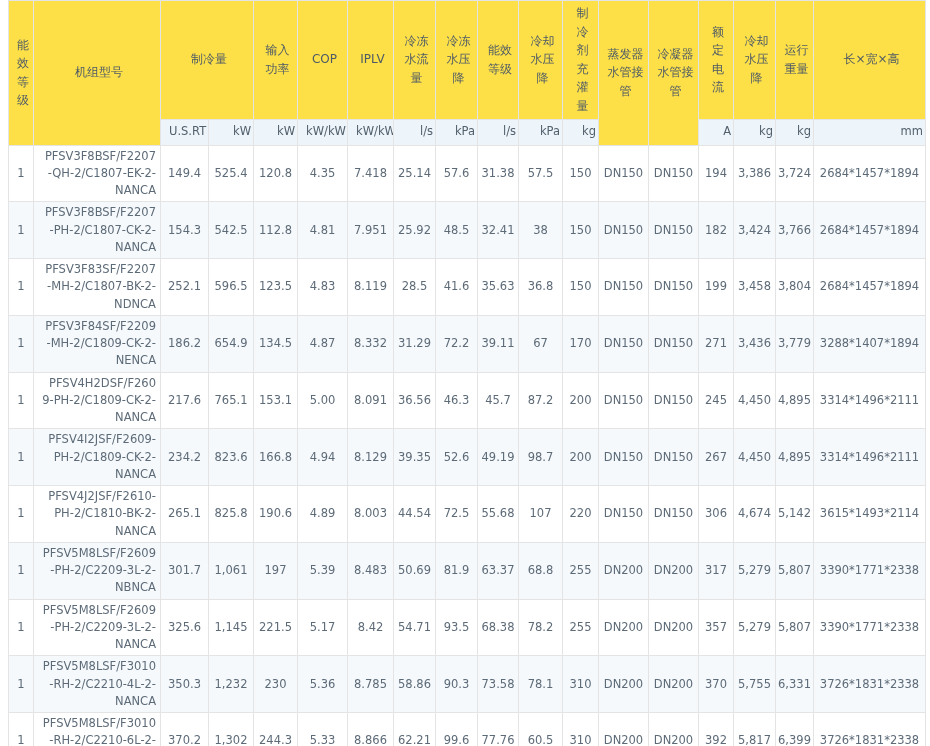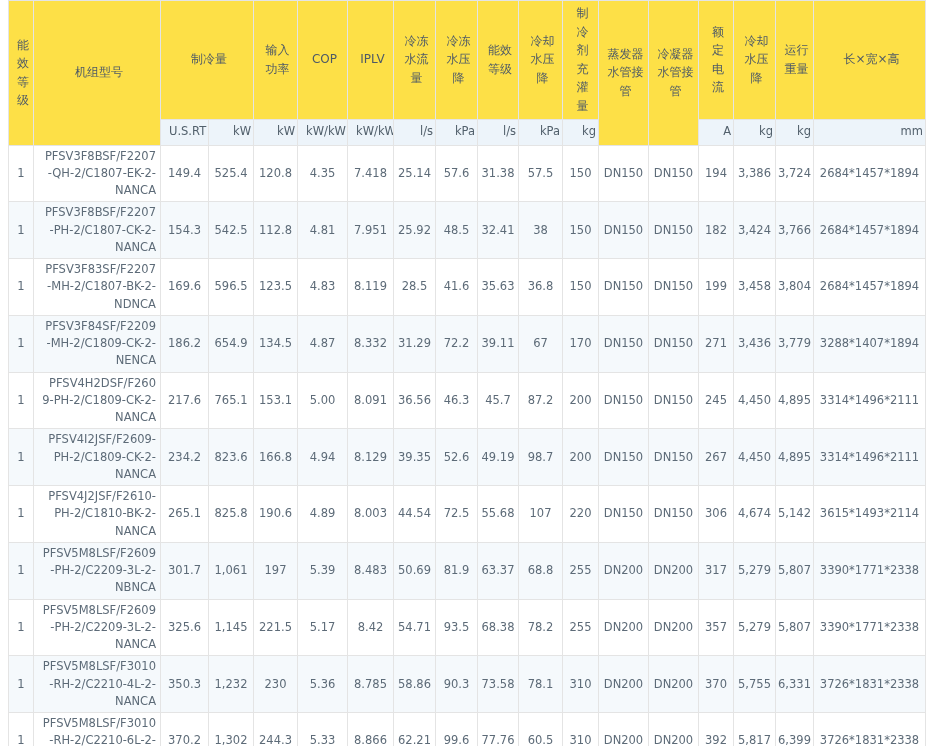--- a/index.html
+++ b/index.html
@@ -148,21 +148,21 @@
     <td>DN150</td>
     <td>DN150</td>
     <td>182</td>
     <td>3,424</td>
     <td>3,766</td>
     <td>2684*1457*1894</td>
   </tr>
         <tr>
     <td>1</td>
     <td class="model">PFSV3F83SF/F2207-MH-2/C1807-BK-2-NDNCA</td>
-    <td>169.6</td>
+    <td>252.1</td>
     <td>596.5</td>
     <td>123.5</td>
     <td>4.83</td>
     <td>8.119</td>
     <td>28.5</td>
     <td>41.6</td>
     <td>35.63</td>
     <td>36.8</td>
     <td>150</td>
     <td>DN150</td>

